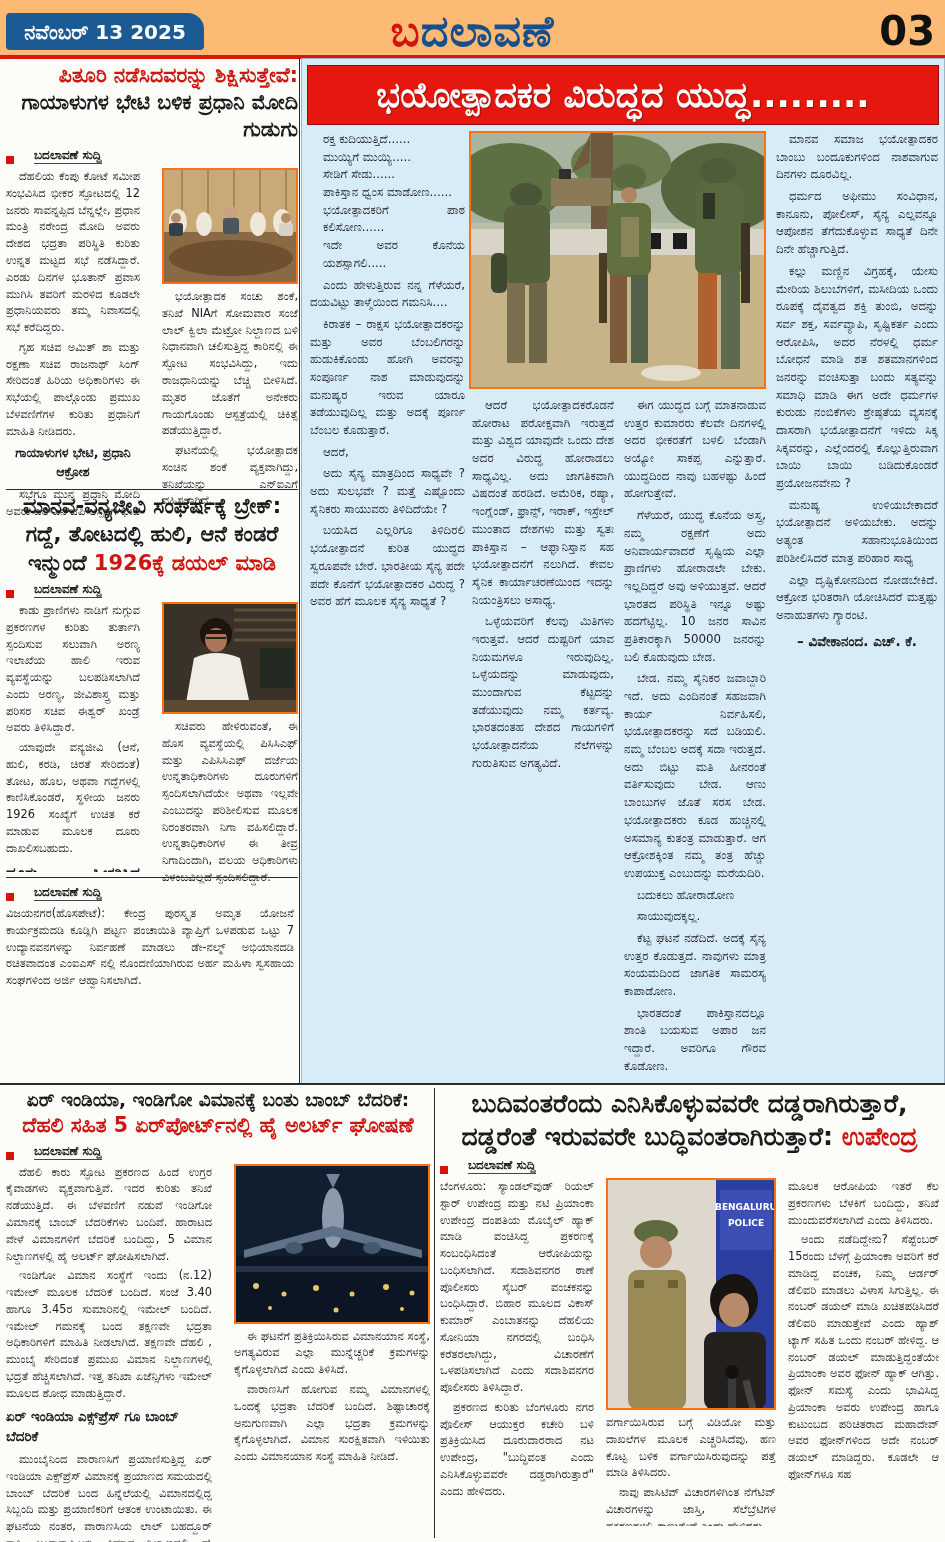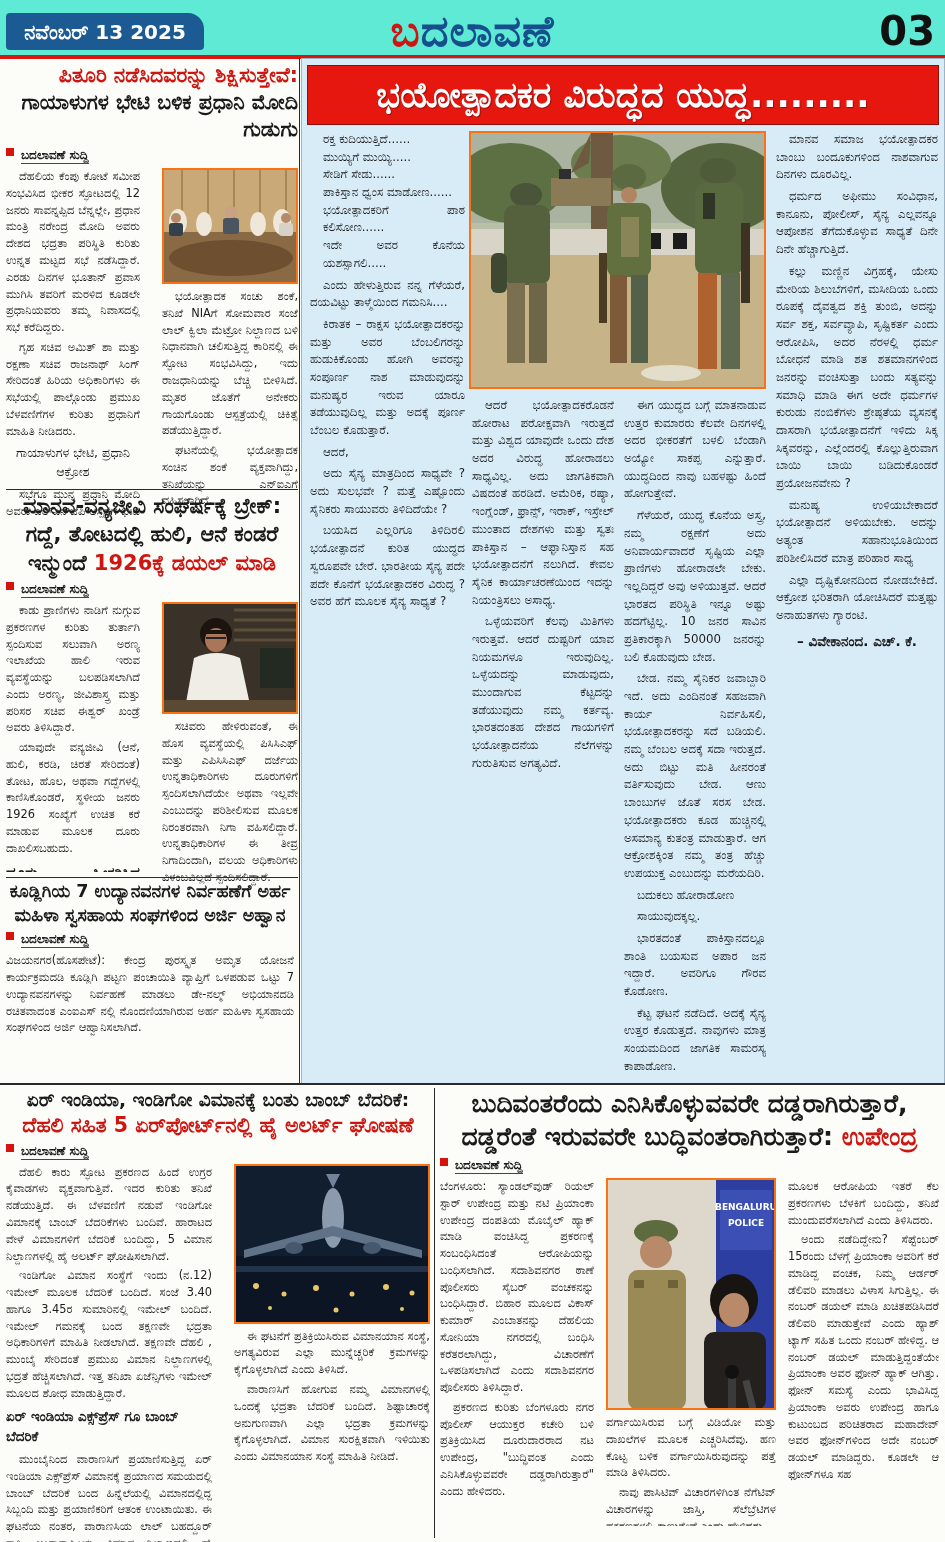--- a/index.html
+++ b/index.html
@@ -3,48 +3,48 @@
 <meta charset="utf-8">
 <style>
   *{margin:0;padding:0;box-sizing:border-box}
   html,body{width:945px;background:#fcfcf9}
   body{height:1542px;position:relative;font-family:"DejaVu Sans",sans-serif;color:#1a1a1a;overflow:hidden}
   .abs{position:absolute}
   .rule-h{position:absolute;background:#2a2a2a;height:1px}
   .rule-v{position:absolute;background:#2a2a2a;width:1px}
 
   
-  #hdr{left:0;top:0;width:945px;height:55px;background:#5eead4}
+  #hdr{left:0;top:0;width:945px;height:55px;background:#fdba74}
   #date-badge{position:absolute;left:6px;top:13px;width:198px;height:37px;background:#1c5a94;
     border-radius:4px 16px 4px 4px;color:#fff;font-weight:bold;font-size:20px;
     display:flex;align-items:center;justify-content:center}
   #masthead{position:absolute;left:0;right:0;top:6px;text-align:center;font-size:43px;font-weight:bold;letter-spacing:1px}
   #masthead .m-red{color:#cf1510}
   #masthead .m-blue{color:#16508c}
   #pagenum{position:absolute;right:10px;top:8px;font-size:40px;font-weight:bold;color:#111}
   #hdr-rule{left:0;top:55px;width:945px;height:4px;background:#da1510}
 
   
-  .byline{display:flex;align-items:flex-start;gap:7px;margin:5px 0 4px}
+  .byline{display:flex;align-items:flex-end;gap:20px;margin:5px 0 4px}
   .byline .sq{width:8px;height:8px;background:#d8130d;flex:0 0 auto}
   .byline .bl{font-weight:bold;font-size:12px;border-bottom:1px solid #444;padding-bottom:1px}
 
   
   .btxt{font-size:11.4px;line-height:1.47;text-align:justify;overflow:hidden}
   .btxt p{text-indent:13px;margin-bottom:3px}
   .btxt p.noind{text-indent:0}
   .cols2{display:flex;gap:22px}
 
   
   #art-modi{left:6px;top:62px;width:292px;height:424px}
   .hl1{font-size:20.5px;font-weight:bold;text-align:right;line-height:1.32}
   .hl-red{color:#cf1510}
   #art-modi .colL{width:146px}
   #art-modi .colR{width:136px}
-  .subhead-c{font-weight:normal;font-size:12.5px;text-align:center;margin:5px 0}
+  .subhead-c{font-weight:bold;font-size:12.5px;text-align:center;margin:5px 0}
   .photo{border:2px solid #f97316;overflow:hidden}
   #modi-photo{width:136px;height:116px;margin-bottom:4px}
 
   #art-wild{left:6px;top:492px;width:292px;height:382px}
   .hl2{font-size:21px;font-weight:bold;text-align:center;line-height:1.35}
   #wild-photo{width:136px;height:112px;margin-bottom:4px}
   .subhead-l{font-weight:bold;font-size:15px;margin:5px 0 3px}
   #art-wild .colL{width:146px}
   #art-wild .colR{width:136px}
 
@@ -190,21 +190,20 @@
       </div>
       <div class="btxt" style="height:210px">
         <p>ಸಚಿವರು ಹೇಳಿರುವಂತೆ, ಈ ಹೊಸ ವ್ಯವಸ್ಥೆಯಲ್ಲಿ ಪಿಸಿಸಿಎಫ್ ಮತ್ತು ಎಪಿಸಿಸಿಎಫ್ ದರ್ಜೆಯ ಉನ್ನತಾಧಿಕಾರಿಗಳು ದೂರುಗಳಿಗೆ ಸ್ಪಂದಿಸಲಾಗಿದೆಯೇ ಅಥವಾ ಇಲ್ಲವೇ ಎಂಬುದನ್ನು ಪರಿಶೀಲಿಸುವ ಮೂಲಕ ನಿರಂತರವಾಗಿ ನಿಗಾ ವಹಿಸಲಿದ್ದಾರೆ. ಉನ್ನತಾಧಿಕಾರಿಗಳ ಈ ತೀವ್ರ ನಿಗಾದಿಂದಾಗಿ, ವಲಯ ಅಧಿಕಾರಿಗಳು ವಿಳಂಬವಿಲ್ಲದೆ ಸ್ಪಂದಿಸಲಿದ್ದಾರೆ.</p>
       </div>
     </div>
   </div>
 </div>
 <div class="rule-h" style="left:6px;top:877px;width:292px"></div>
 
 <div class="abs" id="art-parks">
-  <div class="hl3">ಕೂಡ್ಲಿಗಿಯ 7 ಉದ್ಯಾನವನಗಳ ನಿರ್ವಹಣೆಗೆ ಅರ್ಹ ಮಹಿಳಾ ಸ್ವಸಹಾಯ ಸಂಘಗಳಿಂದ ಅರ್ಜಿ ಅಹ್ವಾನ</div>
   <div class="byline">
     <span class="sq"></span>
     <span class="bl">ಬದಲಾವಣೆ ಸುದ್ದಿ</span>
   </div>
   <div class="btxt" style="height:118px">
     <p class="noind">ವಿಜಯನಗರ(ಹೊಸಪೇಟೆ): ಕೇಂದ್ರ ಪುರಸ್ಕೃತ ಅಮೃತ ಯೋಜನೆ ಕಾರ್ಯಕ್ರಮದಡಿ ಕೂಡ್ಲಿಗಿ ಪಟ್ಟಣ ಪಂಚಾಯಿತಿ ವ್ಯಾಪ್ತಿಗೆ ಒಳಪಡುವ ಒಟ್ಟು 7 ಉದ್ಯಾನವನಗಳನ್ನು ನಿರ್ವಹಣೆ ಮಾಡಲು ಡೇ-ನಲ್ಮ್ ಅಭಿಯಾನದಡಿ ರಚಿತವಾದಂತ ಎಂಐಎಸ್ ನಲ್ಲಿ ನೊಂದಣಿಯಾಗಿರುವ ಅರ್ಹ ಮಹಿಳಾ ಸ್ವಸಹಾಯ ಸಂಘಗಳಿಂದ ಅರ್ಜಿ ಆಹ್ವಾನಿಸಲಾಗಿದೆ.</p>
   </div>
 </div>
 
 <div class="rule-v" style="left:299px;top:58px;height:1025px"></div>
@@ -287,22 +286,22 @@
     <p>ಆದರೆ ಭಯೋತ್ಪಾದಕರೊಡನೆ ಹೋರಾಟ ಪರೋಕ್ಷವಾಗಿ ಇರುತ್ತದೆ ಮತ್ತು ವಿಶ್ವದ ಯಾವುದೇ ಒಂದು ದೇಶ ಅದರ ವಿರುದ್ಧ ಹೋರಾಡಲು ಸಾಧ್ಯವಿಲ್ಲ. ಅದು ಜಾಗತಿಕವಾಗಿ ವಿಷದಂತೆ ಹರಡಿದೆ. ಅಮೆರಿಕ, ರಷ್ಯಾ, ಇಂಗ್ಲೆಂಡ್, ಫ್ರಾನ್ಸ್, ಇರಾಕ್, ಇಸ್ರೇಲ್ ಮುಂತಾದ ದೇಶಗಳು ಮತ್ತು ಸ್ವತಃ ಪಾಕಿಸ್ತಾನ – ಆಫ್ಘಾನಿಸ್ತಾನ ಸಹ ಭಯೋತ್ಪಾದನೆಗೆ ನಲುಗಿದೆ. ಕೇವಲ ಸೈನಿಕ ಕಾರ್ಯಾಚರಣೆಯಿಂದ ಇದನ್ನು ನಿಯಂತ್ರಿಸಲು ಅಸಾಧ್ಯ.</p>
     <p>ಒಳ್ಳೆಯವರಿಗೆ ಕೆಲವು ಮಿತಿಗಳು ಇರುತ್ತವೆ. ಆದರೆ ದುಷ್ಟರಿಗೆ ಯಾವ ನಿಯಮಗಳೂ ಇರುವುದಿಲ್ಲ. ಒಳ್ಳೆಯದನ್ನು ಮಾಡುವುದು, ಮುಂದಾಗುವ ಕೆಟ್ಟದನ್ನು ತಡೆಯುವುದು ನಮ್ಮ ಕರ್ತವ್ಯ. ಭಾರತದಂತಹ ದೇಶದ ಗಾಯಗಳಿಗೆ ಭಯೋತ್ಪಾದನೆಯ ನೆಲೆಗಳನ್ನು ಗುರುತಿಸುವ ಅಗತ್ಯವಿದೆ.</p>
   </div>
 
   <div class="edcol" id="ed-col3">
     <p>ಈಗ ಯುದ್ಧದ ಬಗ್ಗೆ ಮಾತನಾಡುವ ಉತ್ತರ ಕುಮಾರರು ಕೆಲವೇ ದಿನಗಳಲ್ಲಿ ಅದರ ಭೀಕರತೆಗೆ ಬಳಲಿ ಬೆಂಡಾಗಿ ಅಯ್ಯೋ ಸಾಕಪ್ಪ ಎನ್ನುತ್ತಾರೆ. ಯುದ್ಧದಿಂದ ನಾವು ಬಹಳಷ್ಟು ಹಿಂದೆ ಹೋಗುತ್ತೇವೆ.</p>
     <p>ಗೆಳೆಯರೆ, ಯುದ್ಧ ಕೊನೆಯ ಅಸ್ತ್ರ, ನಮ್ಮ ರಕ್ಷಣೆಗೆ ಅದು ಅನಿವಾರ್ಯವಾದರೆ ಸೃಷ್ಟಿಯ ಎಲ್ಲಾ ಪ್ರಾಣಿಗಳು ಹೋರಾಡಲೇ ಬೇಕು. ಇಲ್ಲದಿದ್ದರೆ ಅವು ಅಳಿಯುತ್ತವೆ. ಆದರೆ ಭಾರತದ ಪರಿಸ್ಥಿತಿ ಇನ್ನೂ ಅಷ್ಟು ಹದಗೆಟ್ಟಿಲ್ಲ. 10 ಜನರ ಸಾವಿನ ಪ್ರತಿಕಾರಕ್ಕಾಗಿ 50000 ಜನರನ್ನು ಬಲಿ ಕೊಡುವುದು ಬೇಡ.</p>
     <p>ಬೇಡ. ನಮ್ಮ ಸೈನಿಕರ ಜವಾಬ್ದಾರಿ ಇದೆ. ಅದು ಎಂದಿನಂತೆ ಸಹಜವಾಗಿ ಕಾರ್ಯ ನಿರ್ವಹಿಸಲಿ, ಭಯೋತ್ಪಾದಕರನ್ನು ಸದೆ ಬಡಿಯಲಿ. ನಮ್ಮ ಬೆಂಬಲ ಅದಕ್ಕೆ ಸದಾ ಇರುತ್ತದೆ. ಅದು ಬಿಟ್ಟು ಮತಿ ಹೀನರಂತೆ ವರ್ತಿಸುವುದು ಬೇಡ. ಆಣು ಬಾಂಬುಗಳ ಜೊತೆ ಸರಸ ಬೇಡ. ಭಯೋತ್ಪಾದಕರು ಕೂಡ ಹುಚ್ಚಿನಲ್ಲಿ ಅಸಮಾನ್ಯ ಕುತಂತ್ರ ಮಾಡುತ್ತಾರೆ. ಆಗ ಆಕ್ರೋಶಕ್ಕಿಂತ ನಮ್ಮ ತಂತ್ರ ಹೆಚ್ಚು ಉಪಯುಕ್ತ ಎಂಬುದನ್ನು ಮರೆಯದಿರಿ.</p>
     <p>ಬದುಕಲು ಹೋರಾಡೋಣ</p>
     <p>ಸಾಯುವುದಕ್ಕಲ್ಲ.</p>
+    <p>ಕೆಟ್ಟ ಘಟನೆ ನಡೆದಿದೆ. ಅದಕ್ಕೆ ಸೈನ್ಯ ಉತ್ತರ ಕೊಡುತ್ತದೆ. ನಾವುಗಳು ಮಾತ್ರ ಸಂಯಮದಿಂದ ಜಾಗತಿಕ ಸಾಮರಸ್ಯ ಕಾಪಾಡೋಣ.</p>
     <p>ಭಾರತದಂತೆ ಪಾಕಿಸ್ತಾನದಲ್ಲೂ ಶಾಂತಿ ಬಯಸುವ ಅಪಾರ ಜನ ಇದ್ದಾರೆ. ಅವರಿಗೂ ಗೌರವ ಕೊಡೋಣ.</p>
-    <p>ಕೆಟ್ಟ ಘಟನೆ ನಡೆದಿದೆ. ಅದಕ್ಕೆ ಸೈನ್ಯ ಉತ್ತರ ಕೊಡುತ್ತದೆ. ನಾವುಗಳು ಮಾತ್ರ ಸಂಯಮದಿಂದ ಜಾಗತಿಕ ಸಾಮರಸ್ಯ ಕಾಪಾಡೋಣ.</p>
   </div>
 
   <div class="edcol" id="ed-col4">
     <p>ಮಾನವ ಸಮಾಜ ಭಯೋತ್ಪಾದಕರ ಬಾಂಬು ಬಂದೂಕುಗಳಿಂದ ನಾಶವಾಗುವ ದಿನಗಳು ದೂರವಿಲ್ಲ.</p>
     <p>ಧರ್ಮದ ಅಫೀಮು ಸಂವಿಧಾನ, ಕಾನೂನು, ಪೋಲೀಸ್, ಸೈನ್ಯ ಎಲ್ಲವನ್ನೂ ಆಪೋಶನ ತೆಗೆದುಕೊಳ್ಳುವ ಸಾಧ್ಯತೆ ದಿನೇ ದಿನೇ ಹೆಚ್ಚಾಗುತ್ತಿದೆ.</p>
     <p>ಕಲ್ಲು ಮಣ್ಣಿನ ವಿಗ್ರಹಕ್ಕೆ, ಯೇಸು ಮೇರಿಯ ಶಿಲುಬೆಗಳಿಗೆ, ಮಸೀದಿಯ ಒಂದು ರೂಪಕ್ಕೆ ದೈವತ್ವದ ಶಕ್ತಿ ತುಂಬಿ, ಅದನ್ನು ಸರ್ವ ಶಕ್ತ, ಸರ್ವವ್ಯಾಪಿ, ಸೃಷ್ಟಿಕರ್ತ ಎಂದು ಆರೋಪಿಸಿ, ಅದರ ನೆರಳಲ್ಲಿ ಧರ್ಮ ಬೋಧನೆ ಮಾಡಿ ಶತ ಶತಮಾನಗಳಿಂದ ಜನರನ್ನು ವಂಚಿಸುತ್ತಾ ಬಂದು ಸತ್ಯವನ್ನು ಸಮಾಧಿ ಮಾಡಿ ಈಗ ಅದೇ ಧರ್ಮಗಳ ಕುರುಡು ನಂಬಿಕೆಗಳು ಶ್ರೇಷ್ಠತೆಯ ವ್ಯಸನಕ್ಕೆ ದಾಸರಾಗಿ ಭಯೋತ್ಪಾದನೆಗೆ ಇಳಿದು ಸಿಕ್ಕ ಸಿಕ್ಕವರನ್ನು, ಎಲ್ಲೆಂದರಲ್ಲಿ ಕೊಲ್ಲುತ್ತಿರುವಾಗ ಬಾಯಿ ಬಾಯಿ ಬಡಿದುಕೊಂಡರೆ ಪ್ರಯೋಜನವೇನು ?</p>
     <p>ಮನುಷ್ಯ ಉಳಿಯಬೇಕಾದರೆ ಭಯೋತ್ಪಾದನೆ ಅಳಿಯಬೇಕು. ಅದನ್ನು ಅತ್ಯಂತ ಸಹಾನುಭೂತಿಯಿಂದ ಪರಿಶೀಲಿಸಿದರೆ ಮಾತ್ರ ಪರಿಹಾರ ಸಾಧ್ಯ</p>
     <p>ಎಲ್ಲಾ ದೃಷ್ಟಿಕೋನದಿಂದ ನೋಡಬೇಕಿದೆ. ಆಕ್ರೋಶ ಭರಿತರಾಗಿ ಯೋಚಿಸಿದರೆ ಮತ್ತಷ್ಟು ಅನಾಹುತಗಳು ಗ್ಯಾರಂಟಿ.</p>
     <div class="sig">– ವಿವೇಕಾನಂದ. ಎಚ್. ಕೆ.</div>
   </div>

